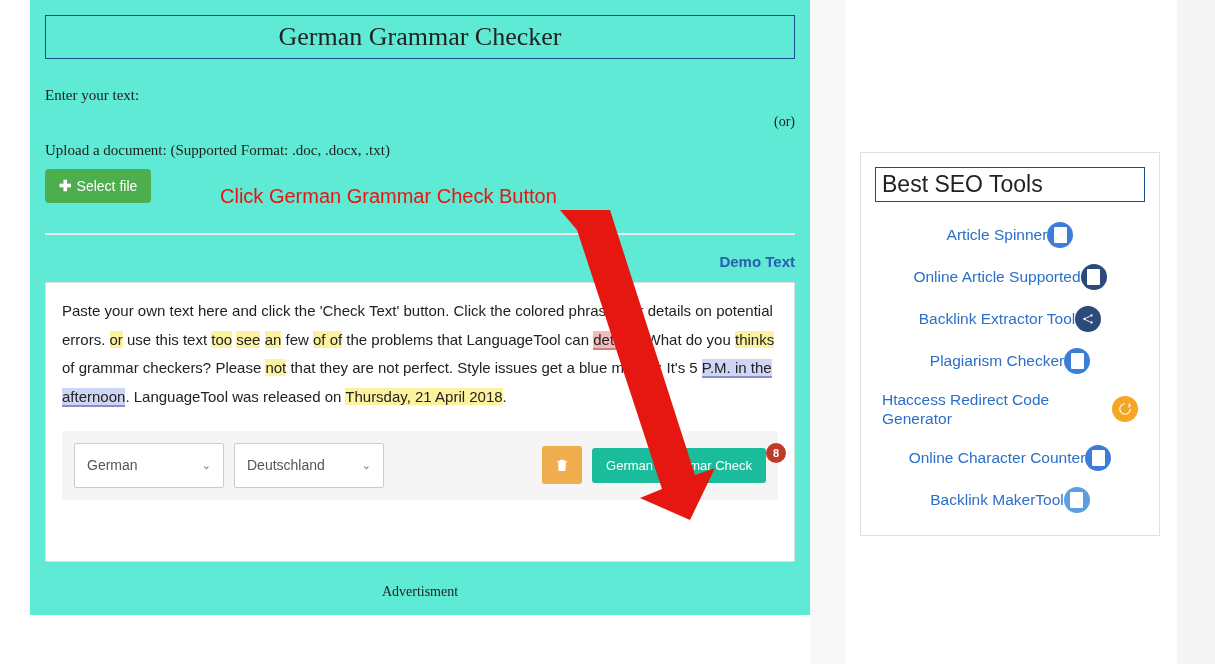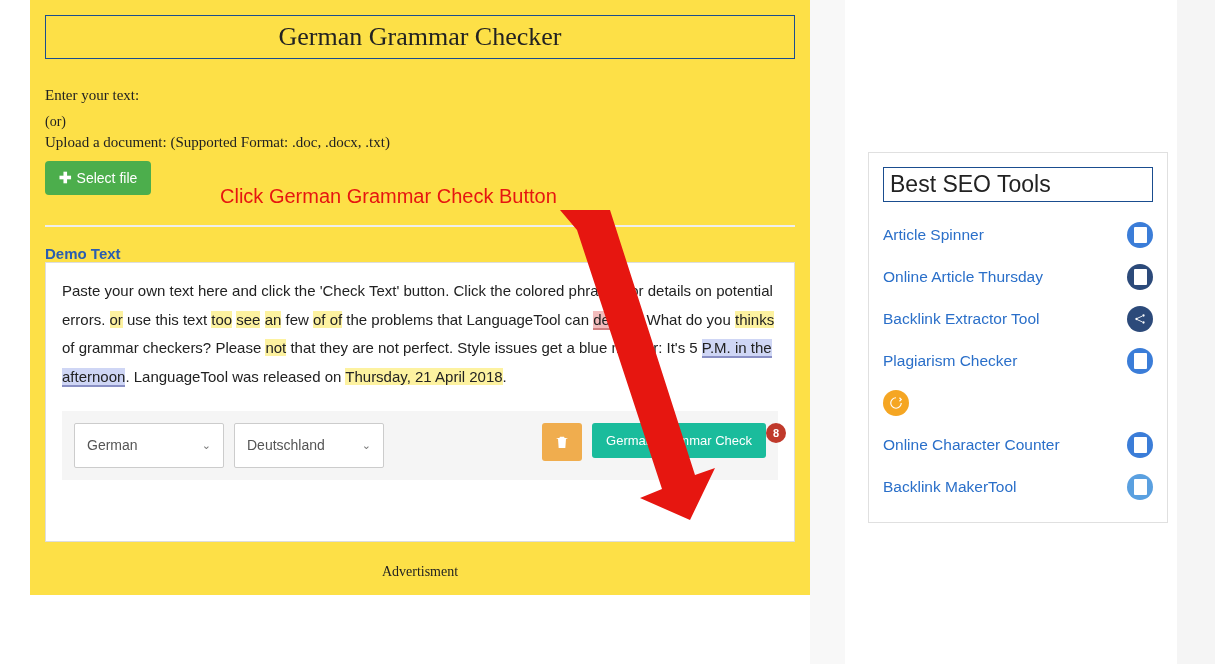--- a/index.html
+++ b/index.html
@@ -9,42 +9,42 @@
     width: 1215px;
     height: 664px;
     position: relative;
     overflow: hidden;
   }
   .main-container {
     position: absolute;
     left: 30px;
     top: 0;
     width: 780px;
-    background: #fde047;
+    background: #5eead4;
     padding: 15px;
   }
   .title-box {
     border: 1px solid #1a4d8f;
     text-align: center;
     padding: 6px 0;
     font-size: 26px;
     font-family: Georgia, serif;
     color: #222;
     margin-bottom: 28px;
   }
   .label-text {
     font-size: 15px;
     color: #222;
     margin-bottom: 10px;
   }
   .or-text {
-    text-align: left;
+    text-align: right;
     font-size: 14px;
     color: #222;
-    margin-bottom: 4px;
+    margin-bottom: 12px;
   }
   .upload-text {
     font-size: 15px;
     color: #222;
     margin-bottom: 10px;
   }
   .select-file-btn {
     background: #4cae4c;
     color: #fff;
     border: none;
@@ -62,26 +62,26 @@
     font-size: 15px;
   }
   .hr-line {
     border: none;
     border-top: 2px solid #eee;
     margin: 30px 0 18px 0;
     height: 0;
     background: #f0f0f0;
   }
   .demo-text-header {
-    text-align: left;
+    text-align: right;
     color: #2a5db0;
     font-weight: bold;
     font-size: 15px;
     font-family: Arial, sans-serif;
-    margin-bottom: 0;
+    margin-bottom: 12px;
   }
   .editor-box {
     border: 1px solid #ddd;
     background: #fff;
     padding: 14px 16px 10px 16px;
     font-family: Arial, sans-serif;
     font-size: 15px;
     color: #222;
     line-height: 1.9;
     position: relative;
@@ -104,21 +104,21 @@
     display: flex;
     align-items: center;
     justify-content: center;
     font-family: Arial, sans-serif;
   }
   .toolbar {
     background: #f5f5f5;
     padding: 12px;
     margin-top: 20px;
     display: flex;
-    align-items: flex-start;
+    align-items: center;
     gap: 10px;
   }
   .dropdown {
     background: #fff;
     border: 1px solid #ccc;
     border-radius: 2px;
     padding: 8px 12px;
     font-size: 14px;
     font-family: Arial, sans-serif;
     color: #555;
@@ -159,38 +159,38 @@
     text-align: center;
     font-size: 14px;
     color: #222;
     margin-top: 22px;
     font-family: Georgia, serif;
   }
 
   
   .sidebar {
     position: absolute;
-    right: 47px;
+    right: 55px;
     top: 152px;
     width: 300px;
     border: 1px solid #e0e0e0;
     background: #fff;
     padding: 14px;
     font-family: Arial, sans-serif;
   }
   .sidebar-title {
     border: 1px solid #1a4d8f;
     font-size: 23px;
     padding: 3px 6px;
     margin-bottom: 12px;
     color: #222;
   }
   .tool-item {
     display: flex;
-    justify-content: space-between;
+    justify-content: center;
     align-items: center;
     padding: 8px 0;
     cursor: pointer;
   }
   .tool-link {
     color: #2a6fc9;
     font-size: 15.5px;
     line-height: 1.25;
     max-width: 230px;
   }
@@ -309,21 +309,21 @@
 <div class="sidebar">
   <div class="sidebar-title">Best SEO Tools</div>
 
   <div class="tool-item">
     <span class="tool-link">Article Spinner</span>
     <span class="tool-icon icon-blue">
         <span class="tool-icon-inner"></span>
       </span>
   </div>
   <div class="tool-item">
-    <span class="tool-link">Online Article Thursday</span>
+    <span class="tool-link">Online Article Supported</span>
     <span class="tool-icon icon-darkblue">
         <span class="tool-icon-inner"></span>
       </span>
   </div>
   <div class="tool-item">
     <span class="tool-link">Backlink Extractor Tool</span>
     <span class="tool-icon icon-darkblue">
         <svg viewBox="0 0 24 24">
           <circle cx="6" cy="12" r="2"></circle>
           <circle cx="18" cy="6" r="2"></circle>
@@ -332,20 +332,21 @@
         </svg>
       </span>
   </div>
   <div class="tool-item">
     <span class="tool-link">Plagiarism Checker</span>
     <span class="tool-icon icon-blue">
         <span class="tool-icon-inner"></span>
       </span>
   </div>
   <div class="tool-item">
+    <span class="tool-link">Htaccess Redirect Code Generator</span>
     <span class="tool-icon icon-orange">
         <svg viewBox="0 0 24 24">
           <path d="M12 3a9 9 0 109 9" stroke="#fff" stroke-width="2" fill="none"></path>
           <path d="M18 3l3 3-3 3" stroke="#fff" stroke-width="2" fill="none"></path>
         </svg>
       </span>
   </div>
   <div class="tool-item">
     <span class="tool-link">Online Character Counter</span>
     <span class="tool-icon icon-blue">

